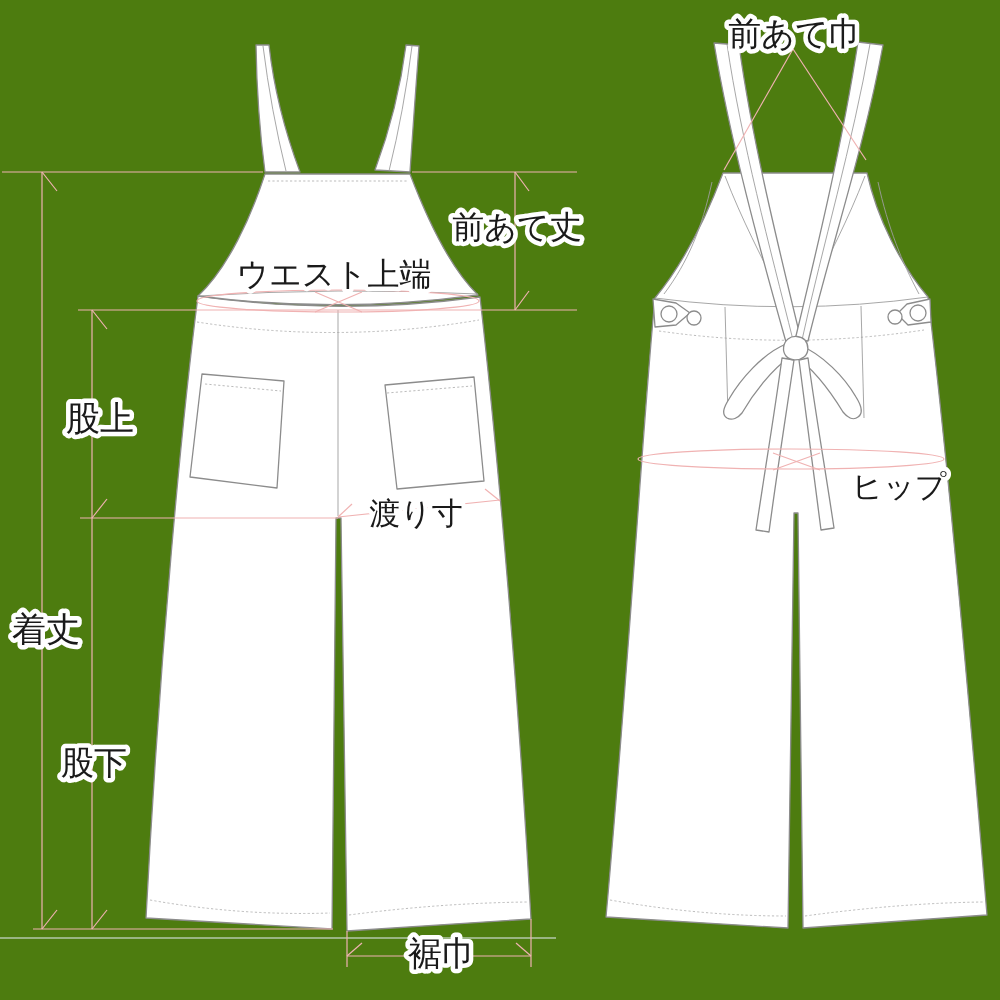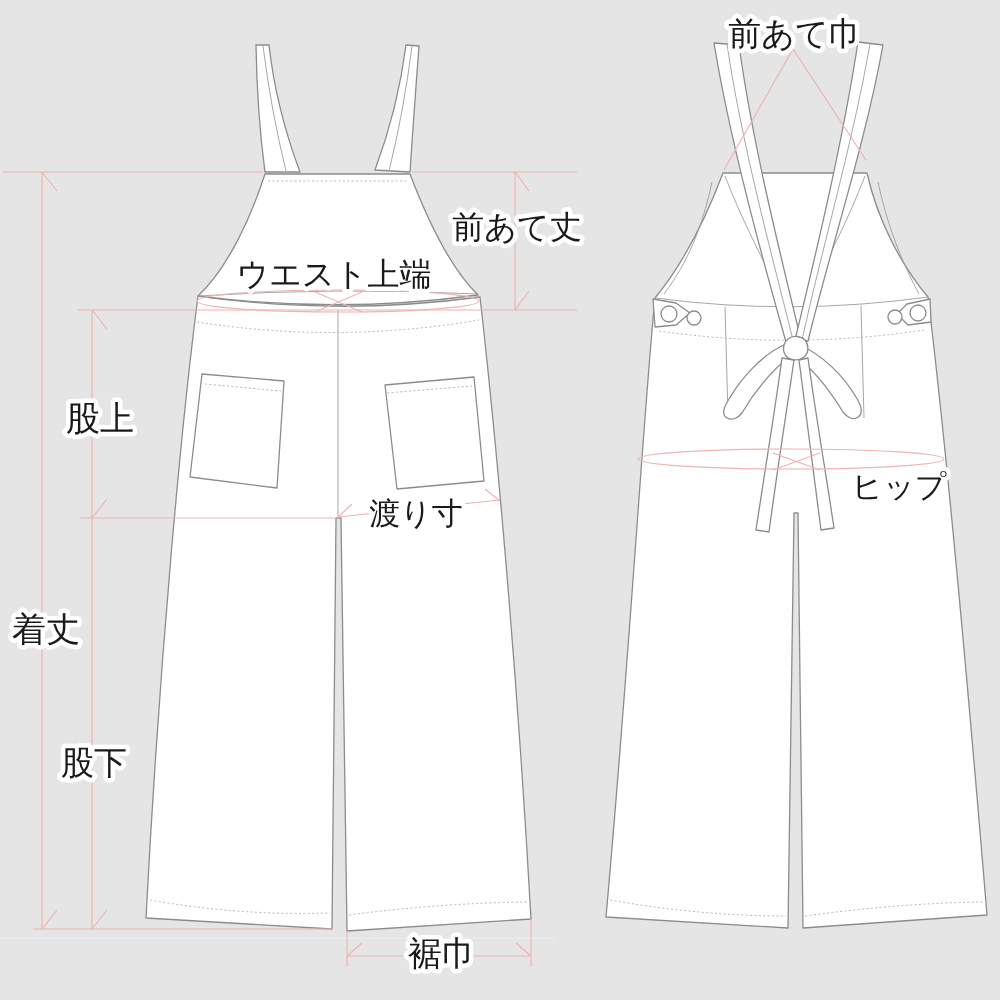--- a/index.html
+++ b/index.html
@@ -1,16 +1,16 @@
 <!DOCTYPE html>
 <html><head>
 <meta charset="utf-8">
 <style>
   html,body{margin:0;padding:0;background:#ffffff;}
-  .stage{position:relative;width:1000px;height:1000px;background:#e5e5e5;overflow:hidden;
+  .stage{position:relative;width:1000px;height:1000px;background:#4d7c0f;overflow:hidden;
          font-family:"Liberation Sans","DejaVu Sans",sans-serif;}
   svg{display:block}
   .label{font-family:"Liberation Sans","DejaVu Sans",sans-serif;
          fill:#1a1a1a; paint-order:stroke; stroke:#ffffff; stroke-width:9px;
          stroke-linejoin:round; text-anchor:middle;}
   .outline{fill:#ffffff;stroke:#8c8c8c;stroke-width:1.3;stroke-linejoin:round;}
   .thin{fill:none;stroke:#9d9d9d;stroke-width:0.9;}
   .dotted{fill:none;stroke:#b3b3b3;stroke-width:0.9;stroke-dasharray:2.2,2.2;}
   .pink{fill:none;stroke:#f0b2b2;stroke-width:1.2;}
   .faintblue{fill:none;stroke:#e7eef8;stroke-width:1.2;}

